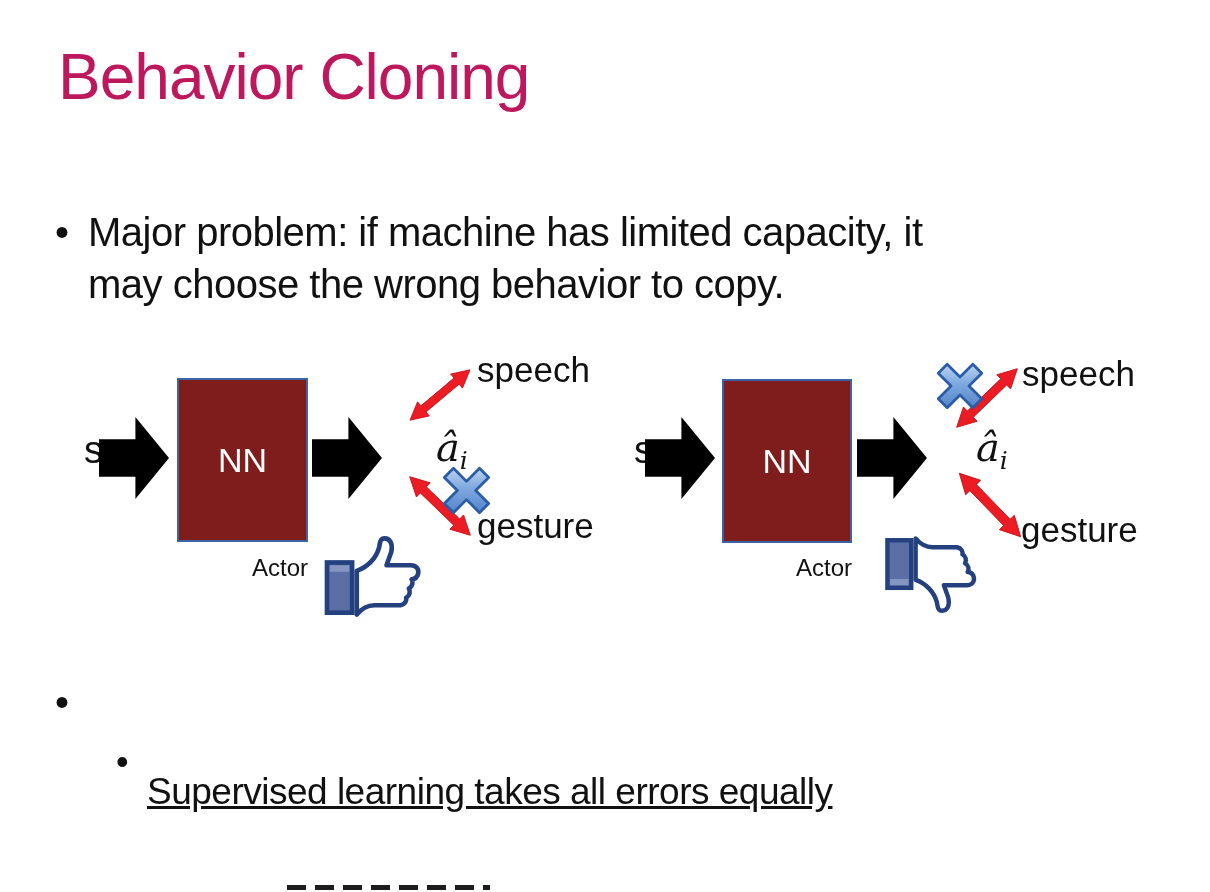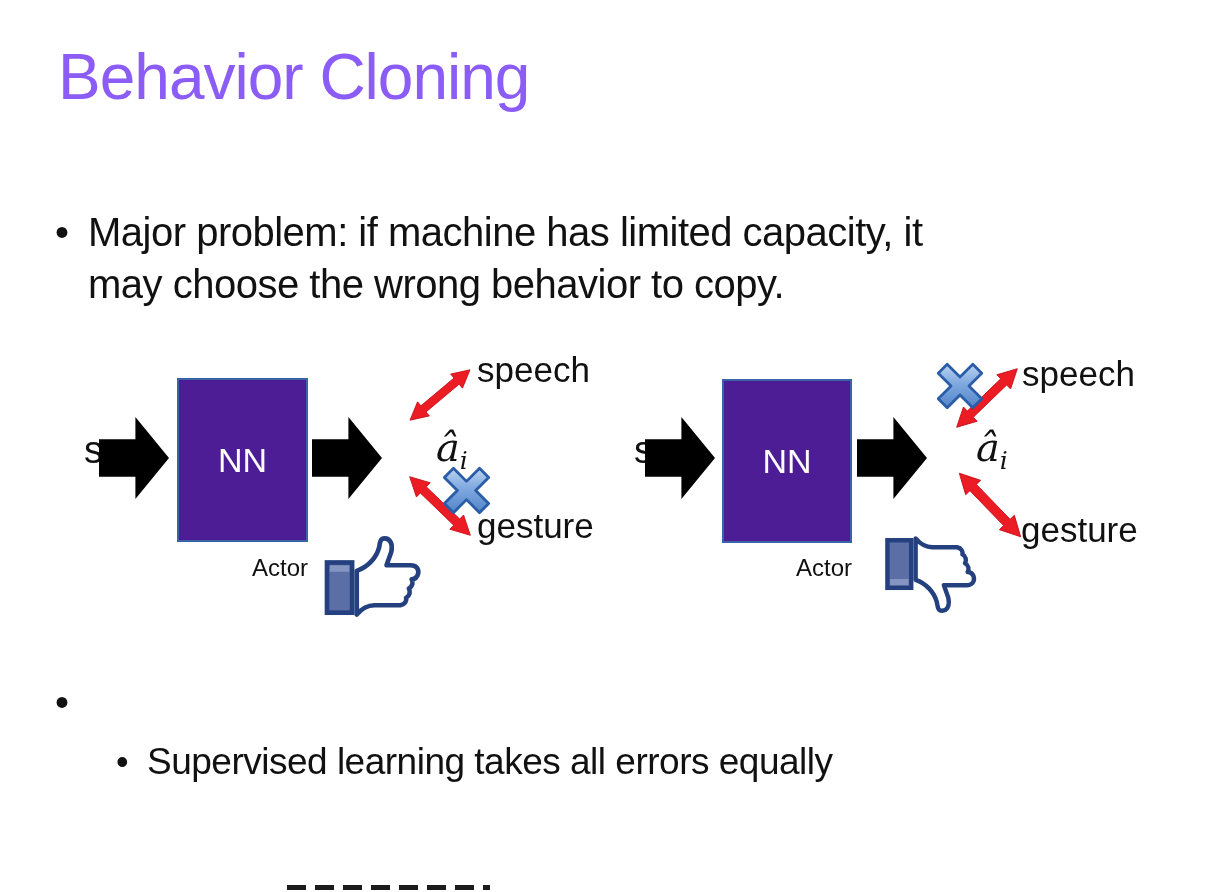--- a/index.html
+++ b/index.html
@@ -5,43 +5,43 @@
   html,body { margin:0; padding:0; background:#fff; }
   .slide {
     position:relative; width:1210px; height:892px; overflow:hidden;
     background:#ffffff; font-family:"Liberation Sans", sans-serif; color:#111;
   }
   .abs { position:absolute; }
 
   
   .title {
     left:58px; top:40px; font-size:64px; font-weight:400; letter-spacing:-1px;
-    color:#8b5cf6; white-space:nowrap;
+    color:#be185d; white-space:nowrap;
   }
 
   
   .bullet-dot { font-size:40px; line-height:52px; }
   .bullet1-dot { left:55px; top:206px; }
   .bullet1-text { left:88px; top:206px; font-size:40px; line-height:52px; letter-spacing:-0.5px; white-space:nowrap; }
   .bullet2-dot { left:55px; top:676px; }
   .bullet2-text { left:86px; top:676px; font-size:40px; line-height:52px; letter-spacing:-0.5px; white-space:nowrap; }
   .bullet2sub-dot { left:116px; top:738px; font-size:36px; line-height:48px; }
-  .bullet2sub-text { left:147px; top:738px; font-size:37px; line-height:48px; letter-spacing:-0.5px; white-space:nowrap; }
+  .bullet2sub-text { left:147px; top:768px; font-size:37px; line-height:48px; letter-spacing:-0.5px; white-space:nowrap;text-decoration:underline; }
 
   
   .si { font-size:38px; white-space:nowrap;margin-left:44px; }
   .si sub { font-size:24px; vertical-align:-0.3em; }
   .ahat { font-family:"DejaVu Serif", serif; font-style:italic; font-size:40px; white-space:nowrap;margin-left:47px; }
   .ahat sub { font-size:25px; vertical-align:-0.3em; }
   .blk-arrow {
     background:#000;
     clip-path: polygon(0 27%, 52% 27%, 52% 0, 100% 50%, 52% 100%, 52% 73%, 0 73%);
   }
   .nn-box {
-    background:#4c1d95; border:2px solid #3B63A8; box-sizing:border-box;
+    background:#7f1d1d; border:2px solid #3B63A8; box-sizing:border-box;
     display:flex; align-items:center; justify-content:center;
     color:#fff; font-size:34px;
   }
   .caption { font-size:24px; text-align:right; }
   .branch-label { font-size:35px; white-space:nowrap; }
   .dbl-arrow { overflow:visible; }
   .x-icon { overflow:visible; }
 
   
   .l-si        { left:40px;  top:429px; }

